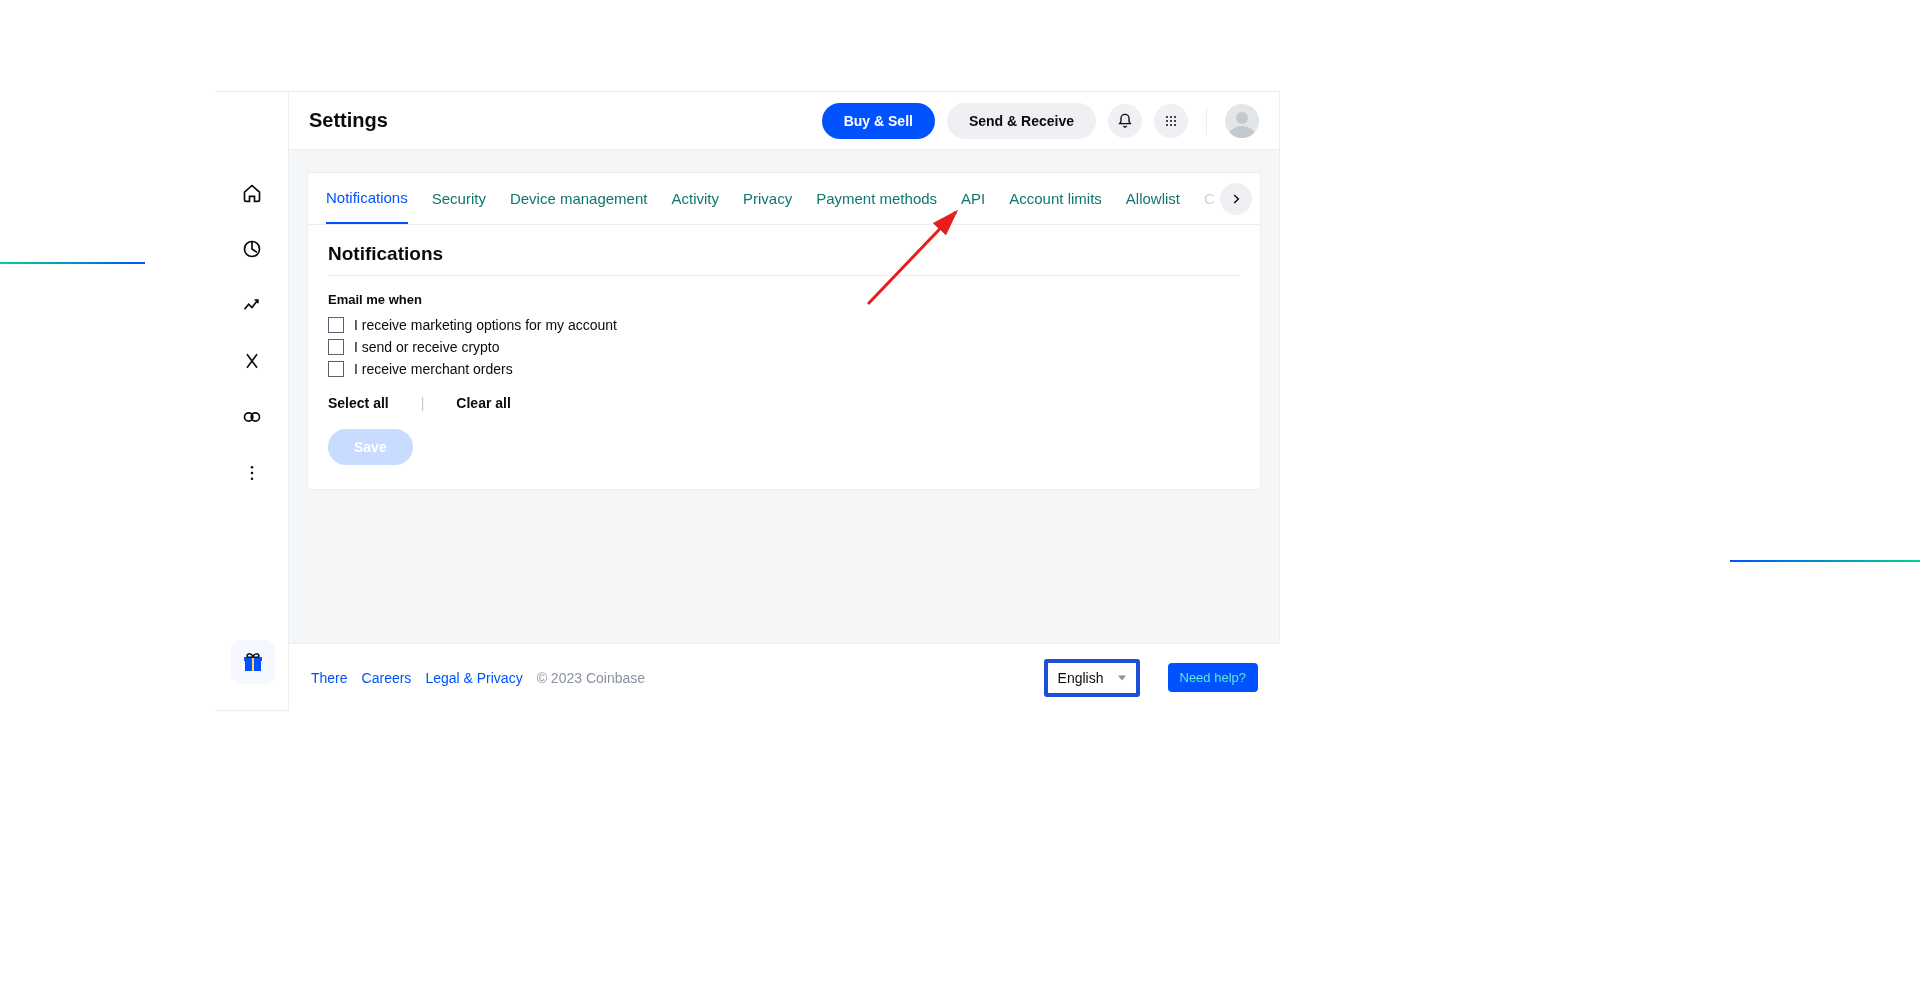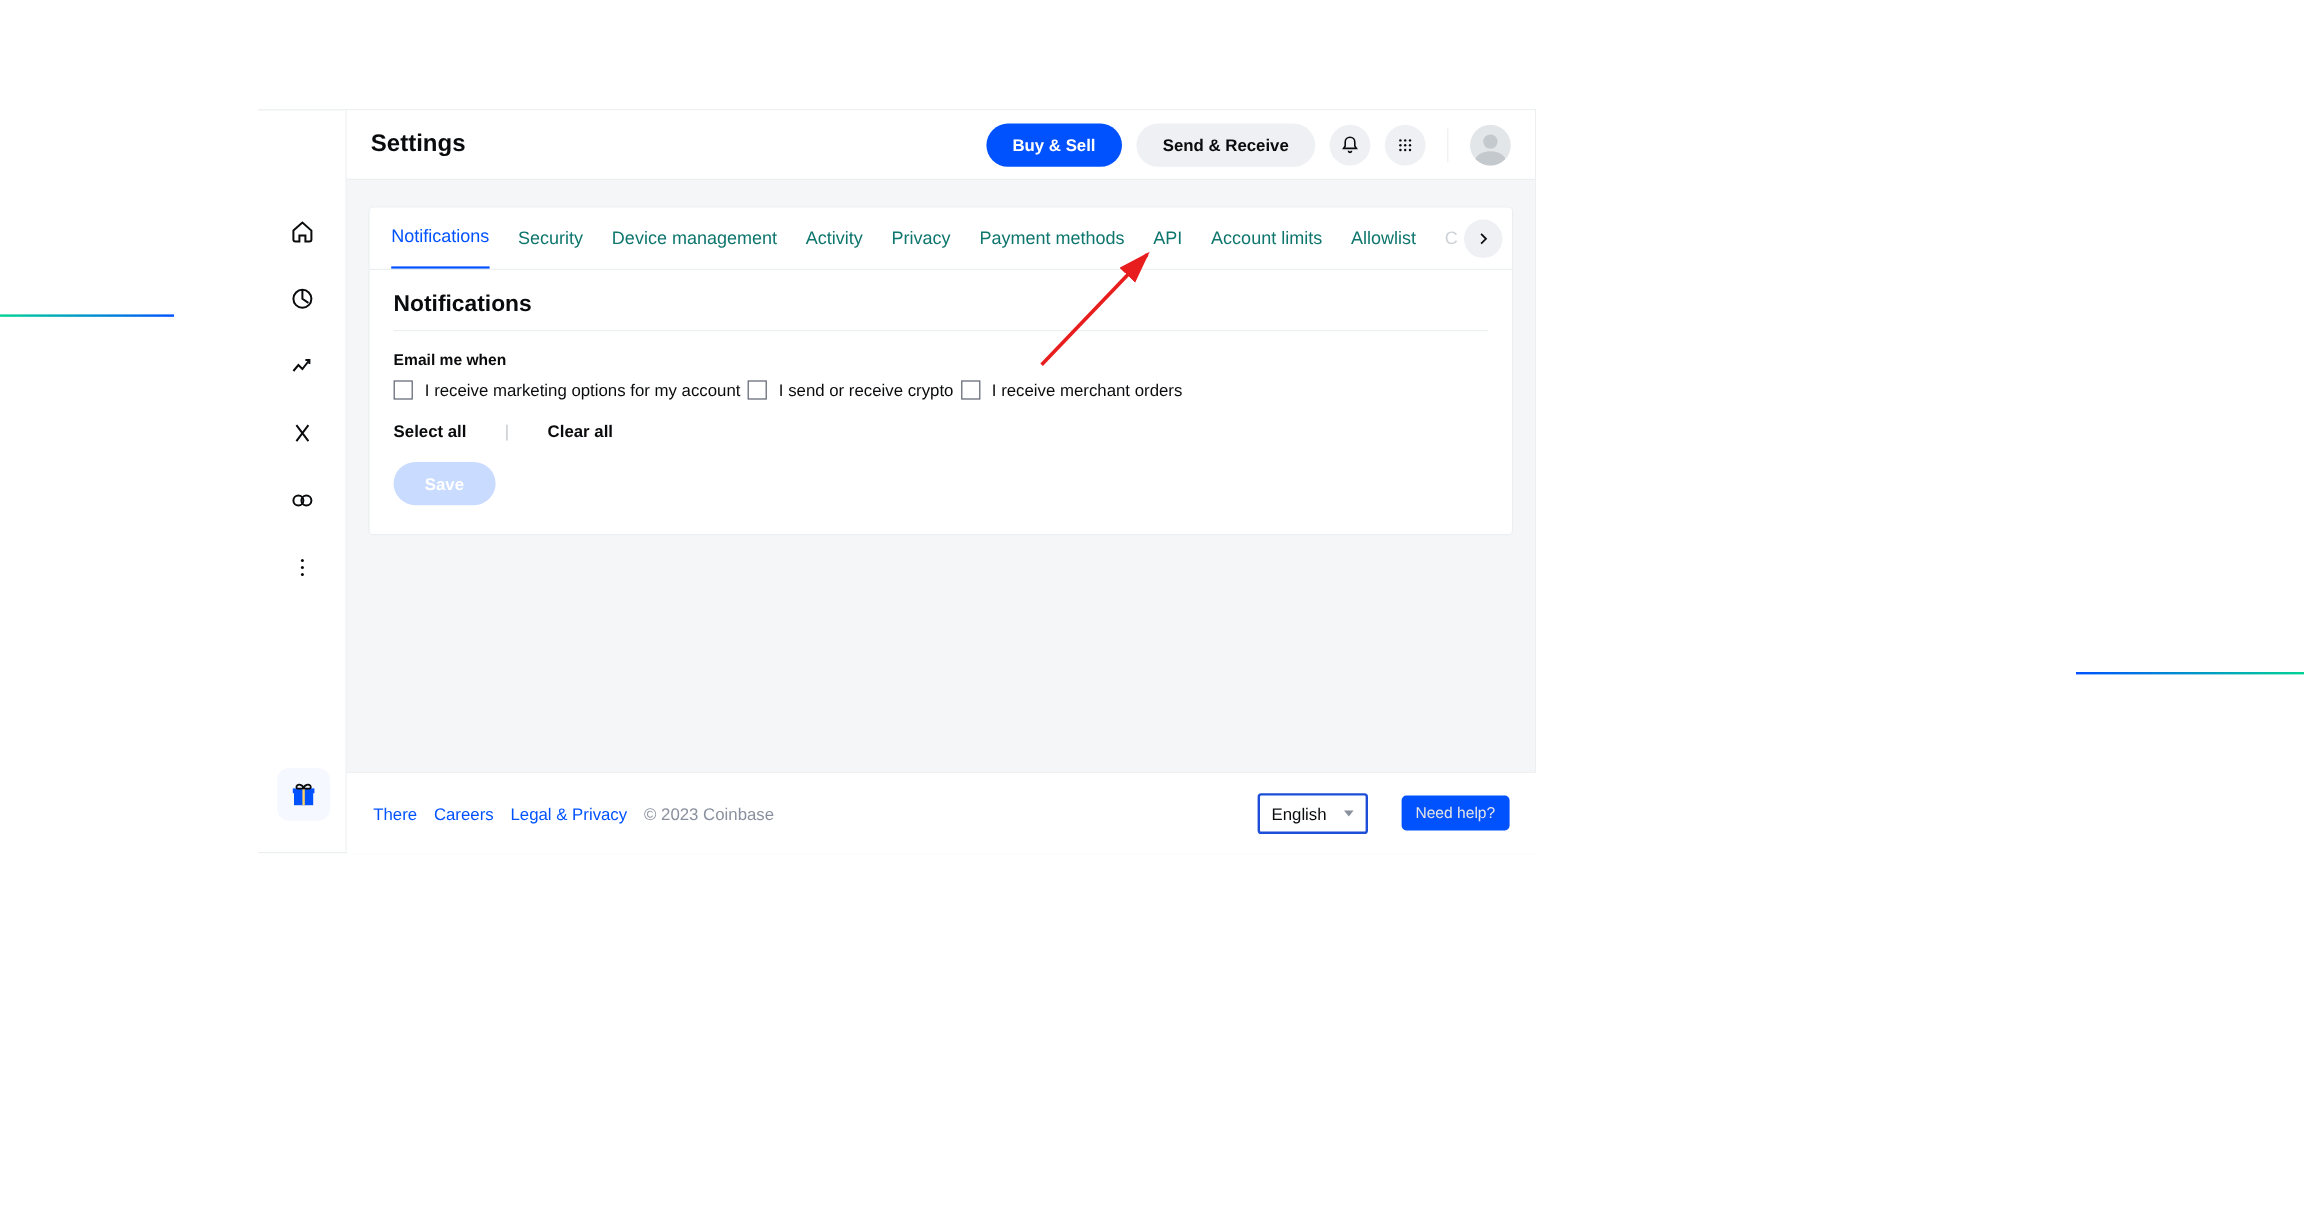--- a/index.html
+++ b/index.html
@@ -121,21 +121,21 @@
     position:absolute;right:8px;top:50%;transform:translateY(-50%);
     width:32px;height:32px;border-radius:50%;background:#eef0f3;
     display:flex;align-items:center;justify-content:center;cursor:pointer;
   }
   .tab-scroll-right svg{width:14px;height:14px;stroke:#0a0b0d;stroke-width:2.5;fill:none}
 
   .card-body{padding:16px 20px 24px 20px}
   .section-title{font-size:19px;font-weight:600;margin:2px 0 10px 0}
   .sep{height:1px;background:#eceff1;margin:6px 0 16px 0}
   .subhead{font-size:13px;font-weight:600;margin-bottom:10px}
-  .check-list{display:flex;flex-direction:row;gap:6px;margin-bottom:18px}
+  .check-list{display:flex;flex-direction:column;gap:6px;margin-bottom:18px}
   .check-row{display:flex;align-items:center;gap:10px;font-size:14px}
   .check-row input{width:16px;height:16px;border:1.5px solid #5b616e;appearance:none;cursor:pointer}
   .bulk-row{display:flex;align-items:center;gap:32px;font-size:14px;font-weight:600;margin-bottom:18px}
   .bulk-row .div{color:#c4c9cd;font-weight:400}
   .bulk-link{cursor:pointer}
   .save-btn{
     background:#c9dbff;color:#fff;border:none;border-radius:999px;
     padding:10px 26px;font-weight:700;font-size:14px;cursor:not-allowed;
   }
 
@@ -156,26 +156,26 @@
     border-top:1px solid #eceff1;
     background:#fff;
     display:flex;align-items:center;
     padding:0 22px;
     gap:14px;font-size:14px;
   }
   .foot-link{color:#0052ff;cursor:pointer}
   .copy{color:#8a919e}
   .lang-select{
     margin-left:auto;
-    border:2px solid #1d4ed8;border-radius:3px;
+    border:4px solid #1d4ed8;border-radius:3px;
     padding:7px 32px 7px 10px;
     font-size:14px;background:#fff;position:relative;cursor:pointer;
   }
   .lang-select::after{content:"";position:absolute;right:10px;top:50%;width:0;height:0;border-left:4px solid transparent;border-right:4px solid transparent;border-top:5px solid #8a919e;transform:translateY(-50%)}
-  .help-btn{background:#0052ff;color:#e5e5e5;border:none;border-radius:4px;padding:7px 12px;font-size:13px;font-weight:500;cursor:pointer;margin-left:14px}
+  .help-btn{background:#0052ff;color:#5eead4;border:none;border-radius:4px;padding:7px 12px;font-size:13px;font-weight:500;cursor:pointer;margin-left:14px}
 </style>
 </head>
 <body>
 
 <div class="accent-tl"></div>
 <div class="accent-r"></div>
 
 <div class="logo-wrap">
   <div class="logo"></div>
 </div>

